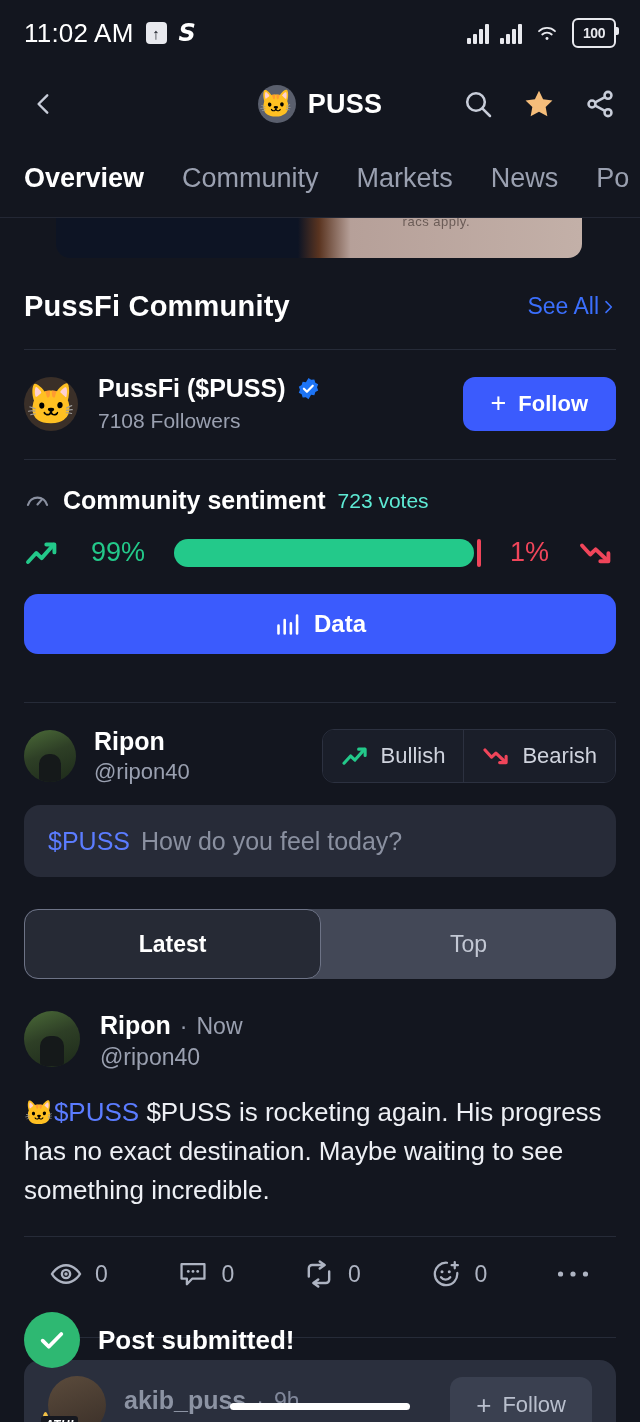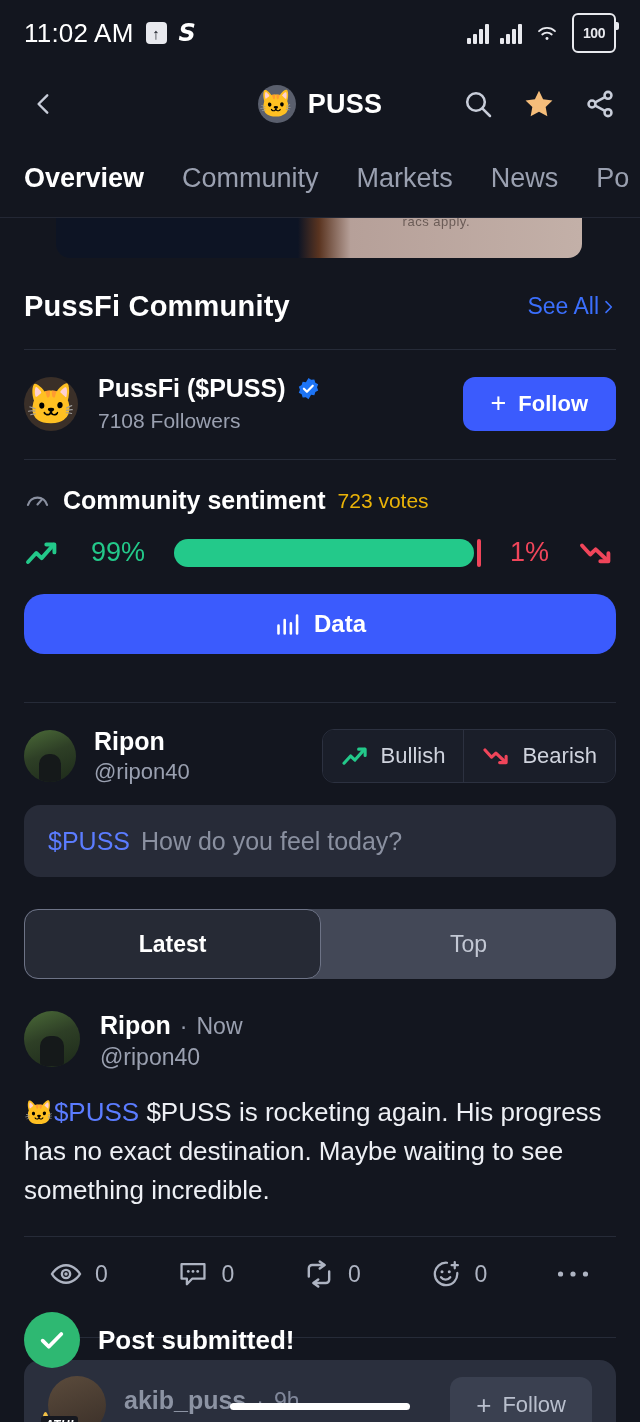--- a/index.html
+++ b/index.html
@@ -28,21 +28,21 @@
     font-size:24px; font-weight:700; font-style:italic; color:#fff;
     font-family:"DejaVu Sans", sans-serif; letter-spacing:-1px;
   }
   .sb-right { display:flex; align-items:center; gap:11px; }
   .bars { display:flex; align-items:flex-end; gap:2px; height:22px; }
   .bars i { display:block; width:4px; background:#e8e9ee; border-radius:1px; }
   .bars i:nth-child(1){height:6px;} .bars i:nth-child(2){height:10px;}
   .bars i:nth-child(3){height:15px;} .bars i:nth-child(4){height:20px;}
   .bars.dim i:nth-child(3), .bars.dim i:nth-child(4){ background:#e8e9ee; }
   .batt {
-    width:44px; height:40px; border:2px solid #e8e9ee; border-radius:6px;
+    width:44px; height:30px; border:2px solid #e8e9ee; border-radius:6px;
     display:flex; align-items:center; justify-content:center; position:relative;
   }
   .batt span { font-size:14px; font-weight:700; color:#e8e9ee; letter-spacing:-.5px; }
   .batt:after {
     content:""; position:absolute; right:-5px; top:7px;
     width:3px; height:8px; background:#e8e9ee; border-radius:0 2px 2px 0;
   }
 
   
   .header { height:76px; display:flex; align-items:center; padding:0 24px; position:relative; }
@@ -105,31 +105,31 @@
   .follow-btn {
     margin-left:auto; background:#3b5bfd; color:#fff; border:none; border-radius:12px;
     height:54px; padding:0 28px; font-size:22px; font-weight:700;
     display:flex; align-items:center; gap:12px; cursor:pointer; font-family:inherit;
   }
   .follow-btn .plus { font-size:27px; font-weight:400; line-height:1; }
 
   
   .sent-head { display:flex; align-items:center; gap:12px; padding:26px 0 0; }
   .sent-title { font-size:25px; font-weight:700; }
-  .sent-votes { font-size:21px; color:#eab308;text-align:right; }
+  .sent-votes { font-size:21px; color:#5eead4;text-align:right; }
   .sent-bar-row { display:flex; align-items:center; gap:29px; padding:22px 0 26px; }
   .pct-up { color:#23c98a; font-size:27px; font-weight:500; }
   .pct-down { color:#f0455a; font-size:27px; font-weight:500; }
   .bar-track { flex:1; height:28px; display:flex; align-items:center; gap:3px; }
   .bar-green { background:#23c98a; height:28px; border-radius:14px; }
   .bar-red { background:#f0455a; height:28px; border-radius:14px; }
 
   .data-btn {
     width:100%; height:60px; background:#3b5bfd; color:#fff; border:none;
-    border-radius:20px; font-size:24px; font-weight:700; cursor:pointer;
+    border-radius:14px; font-size:24px; font-weight:700; cursor:pointer;
     display:flex; align-items:center; justify-content:center; gap:13px; font-family:inherit;
   }
   .after-data { height:48px; }
 
   
   .composer-row { display:flex; align-items:center; padding:24px 0 0; gap:18px; }
   .user-av {
     width:52px; height:52px; border-radius:50%; flex:none; overflow:hidden;
     background:linear-gradient(160deg,#4b6b38 0%,#2e3f26 45%,#1d2a1a 100%);
     position:relative;

